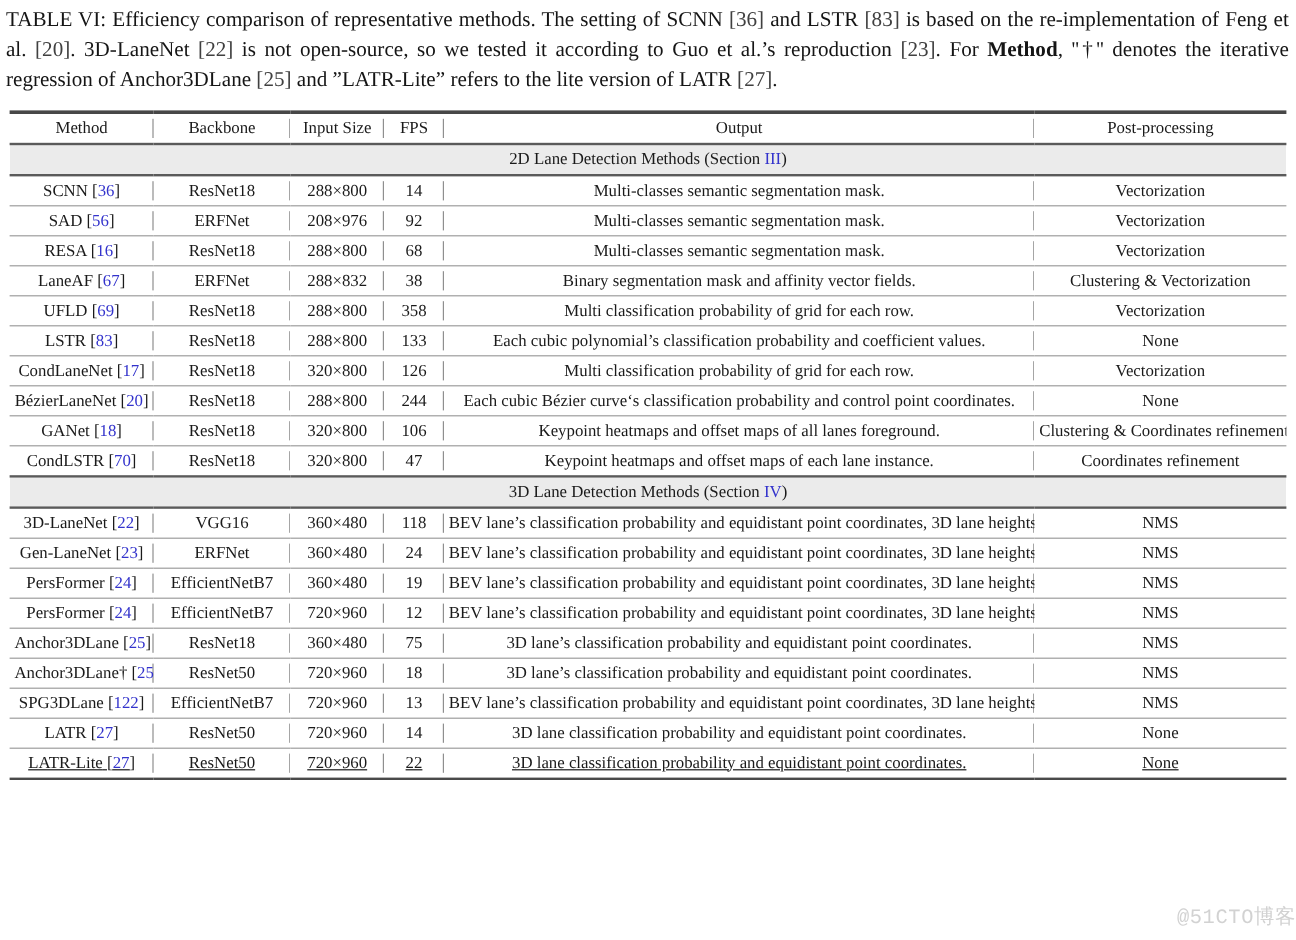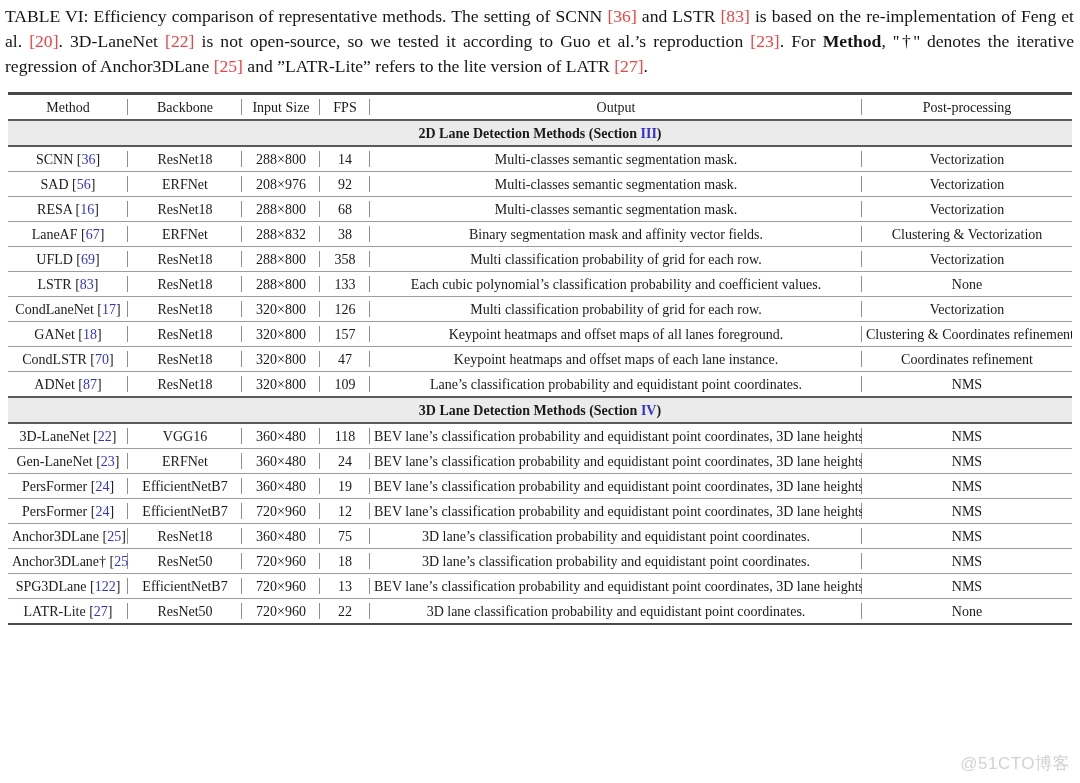--- a/index.html
+++ b/index.html
@@ -5,51 +5,51 @@
   html,body{margin:0;padding:0;}
   body{
     width:1080px;height:783px;background:#ffffff;position:relative;overflow:hidden;
     font-family:"Liberation Serif","DejaVu Serif",serif;color:#111;
   }
   
   .caption{
     margin:4px 6px 0 5px;width:1069px;
     font-size:17.6px;line-height:25px;text-align:justify;color:#151515;
   }
-  .caption .cite{color:#ef4444;}
+  .caption .cite{color:#404040;}
   .caption .bold{font-weight:bold;}
   
   table.methods{
     border-collapse:collapse;table-layout:fixed;
     margin:13px 0 0 8px;width:1064px;
     font-size:14px;color:#1a1a1a;
   }
   table.methods th,table.methods td{
     padding:3.5px 4px;line-height:17px;text-align:center;vertical-align:middle;
     overflow:hidden;white-space:nowrap;
   }
   
   th.vsep,td.vsep{
     background-image:linear-gradient(#8f8f8f,#8f8f8f);
     background-repeat:no-repeat;background-position:right center;background-size:1px 68%;
   }
   thead th{border-top:3px solid #474747;border-bottom:1px solid #7a7a7a;font-weight:normal;}
   th.method-col,td.method-col{text-align:left;padding-left:10px;}
   tr.data-row td{border-bottom:1px solid #9d9d9d;}
   tr.section-row td{
-    background:#ebebeb;font-weight:bold;font-size:14px;
+    background:#ebebeb;font-weight:normal;font-size:14px;
     border-top:2px solid #5a5a5a;border-bottom:2px solid #5a5a5a;
   }
-  tr.data-row:last-child td{border-bottom:2px solid #4a4a4a;}
+  tr.data-row:last-child td{border-bottom:2px solid #4a4a4a;text-decoration:underline;}
   .cite{color:#3333cc;}
   tr.section-row .sec-ref{color:#3333cc;}
   
   .watermark{
-    position:absolute;top:752px;right:10px;
-    font-family:Liberation Sans, sans-serif;
+    position:absolute;top:752px;right:0;
+    font-family:Liberation Mono, monospace;
     font-size:17px;color:#d2d2d2;letter-spacing:0.5px;
   }
 </style>
 </head>
 <body>
 
 <div class="caption"><span>TABLE VI: Efficiency comparison of representative methods. The setting of SCNN </span><span class="cite">[36]</span><span> and LSTR </span><span class="cite">[83]</span><span> is based on the re-implementation of Feng et al. </span><span class="cite">[20]</span><span>. 3D-LaneNet </span><span class="cite">[22]</span><span> is not open-source, so we tested it according to Guo et al.’s reproduction </span><span class="cite">[23]</span><span>. For </span><span class="bold">Method</span><span>, ''†'' denotes the iterative regression of Anchor3DLane </span><span class="cite">[25]</span><span> and ”LATR-Lite” refers to the lite version of LATR </span><span class="cite">[27]</span><span>.</span></div>
 
 <table class="methods">
   <colgroup>
@@ -124,43 +124,43 @@
       </tr>
       <tr class="data-row">
         <td class="method-col vsep"><span>CondLaneNet</span> [<span class="cite">17</span>]</td>
         <td class="vsep">ResNet18</td>
         <td class="vsep">320×800</td>
         <td class="vsep">126</td>
         <td class="vsep">Multi classification probability of grid for each row.</td>
         <td>Vectorization</td>
       </tr>
       <tr class="data-row">
+        <td class="method-col vsep"><span>BézierLaneNet</span> [<span class="cite">20</span>]</td>
+        <td class="vsep">ResNet18</td>
+        <td class="vsep">288×800</td>
+        <td class="vsep">244</td>
+        <td class="vsep">Each cubic Bézier curve‘s classification probability and control point coordinates.</td>
+        <td>None</td>
+      </tr>
+      <tr class="data-row">
         <td class="method-col vsep"><span>GANet</span> [<span class="cite">18</span>]</td>
         <td class="vsep">ResNet18</td>
         <td class="vsep">320×800</td>
-        <td class="vsep">157</td>
+        <td class="vsep">106</td>
         <td class="vsep">Keypoint heatmaps and offset maps of all lanes foreground.</td>
         <td>Clustering &amp; Coordinates refinement</td>
       </tr>
       <tr class="data-row">
         <td class="method-col vsep"><span>CondLSTR</span> [<span class="cite">70</span>]</td>
         <td class="vsep">ResNet18</td>
         <td class="vsep">320×800</td>
         <td class="vsep">47</td>
         <td class="vsep">Keypoint heatmaps and offset maps of each lane instance.</td>
         <td>Coordinates refinement</td>
       </tr>
-      <tr class="data-row">
-        <td class="method-col vsep"><span>ADNet</span> [<span class="cite">87</span>]</td>
-        <td class="vsep">ResNet18</td>
-        <td class="vsep">320×800</td>
-        <td class="vsep">109</td>
-        <td class="vsep">Lane’s classification probability and equidistant point coordinates.</td>
-        <td>NMS</td>
-      </tr>
       <tr class="section-row">
         <td colspan="6"><span>3D Lane Detection Methods (Section </span><span class="sec-ref">IV</span><span>)</span></td>
       </tr>
       <tr class="data-row">
         <td class="method-col vsep"><span>3D-LaneNet</span> [<span class="cite">22</span>]</td>
         <td class="vsep">VGG16</td>
         <td class="vsep">360×480</td>
         <td class="vsep">118</td>
         <td class="vsep">BEV lane’s classification probability and equidistant point coordinates, 3D lane heights.</td>
         <td>NMS</td>
@@ -207,20 +207,28 @@
       </tr>
       <tr class="data-row">
         <td class="method-col vsep"><span>SPG3DLane</span> [<span class="cite">122</span>]</td>
         <td class="vsep">EfficientNetB7</td>
         <td class="vsep">720×960</td>
         <td class="vsep">13</td>
         <td class="vsep">BEV lane’s classification probability and equidistant point coordinates, 3D lane heights.</td>
         <td>NMS</td>
       </tr>
       <tr class="data-row">
+        <td class="method-col vsep"><span>LATR</span> [<span class="cite">27</span>]</td>
+        <td class="vsep">ResNet50</td>
+        <td class="vsep">720×960</td>
+        <td class="vsep">14</td>
+        <td class="vsep">3D lane classification probability and equidistant point coordinates.</td>
+        <td>None</td>
+      </tr>
+      <tr class="data-row">
         <td class="method-col vsep"><span>LATR-Lite</span> [<span class="cite">27</span>]</td>
         <td class="vsep">ResNet50</td>
         <td class="vsep">720×960</td>
         <td class="vsep">22</td>
         <td class="vsep">3D lane classification probability and equidistant point coordinates.</td>
         <td>None</td>
       </tr>
     </tbody>
 </table>
 

